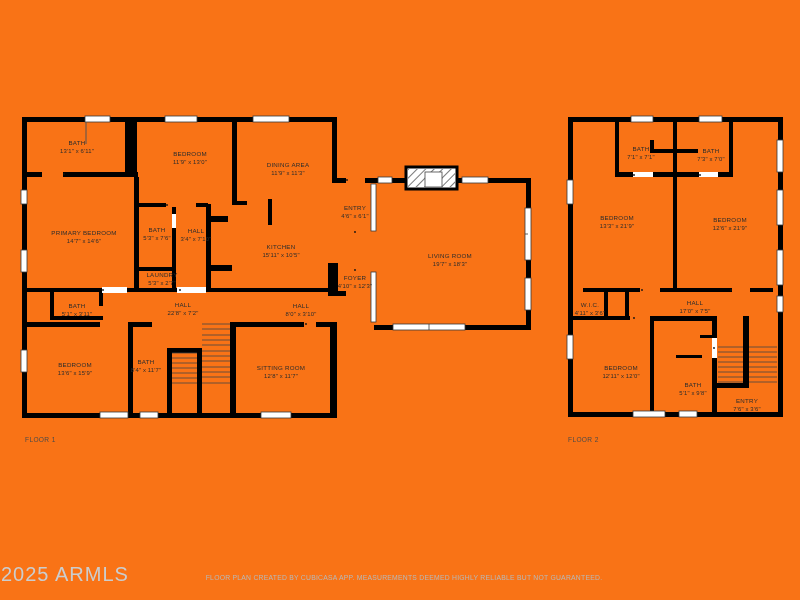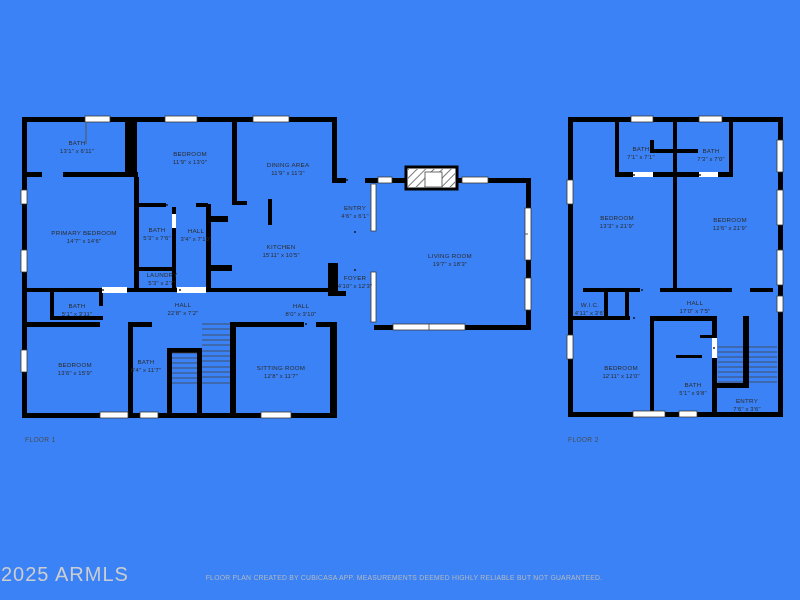--- a/index.html
+++ b/index.html
@@ -1,16 +1,16 @@
 <!DOCTYPE html>
 <html><head>
 <meta charset="utf-8">
 <style>
   html,body{margin:0;padding:0;background:#ffffff;}
-  .screen{position:relative;width:800px;height:600px;background:#3b82f6;overflow:hidden;
+  .screen{position:relative;width:800px;height:600px;background:#f97316;overflow:hidden;
           font-family:"Liberation Sans",sans-serif;}
   svg{position:absolute;left:0;top:0;}
   .rn{font-size:6.2px;fill:#2d2d2d;letter-spacing:0.25px;}
   .rd{font-size:5.9px;fill:#2d2d2d;letter-spacing:0.15px;}
   .cap{font-size:6.6px;fill:#4a4a4a;letter-spacing:0.35px;}
   .wm{font-size:20px;fill:#cbcdce;letter-spacing:1px;}
   .disc{font-size:6.8px;fill:#b6babb;letter-spacing:0.25px;}
   text{font-family:"Liberation Sans",sans-serif;}
 </style>
 </head>

